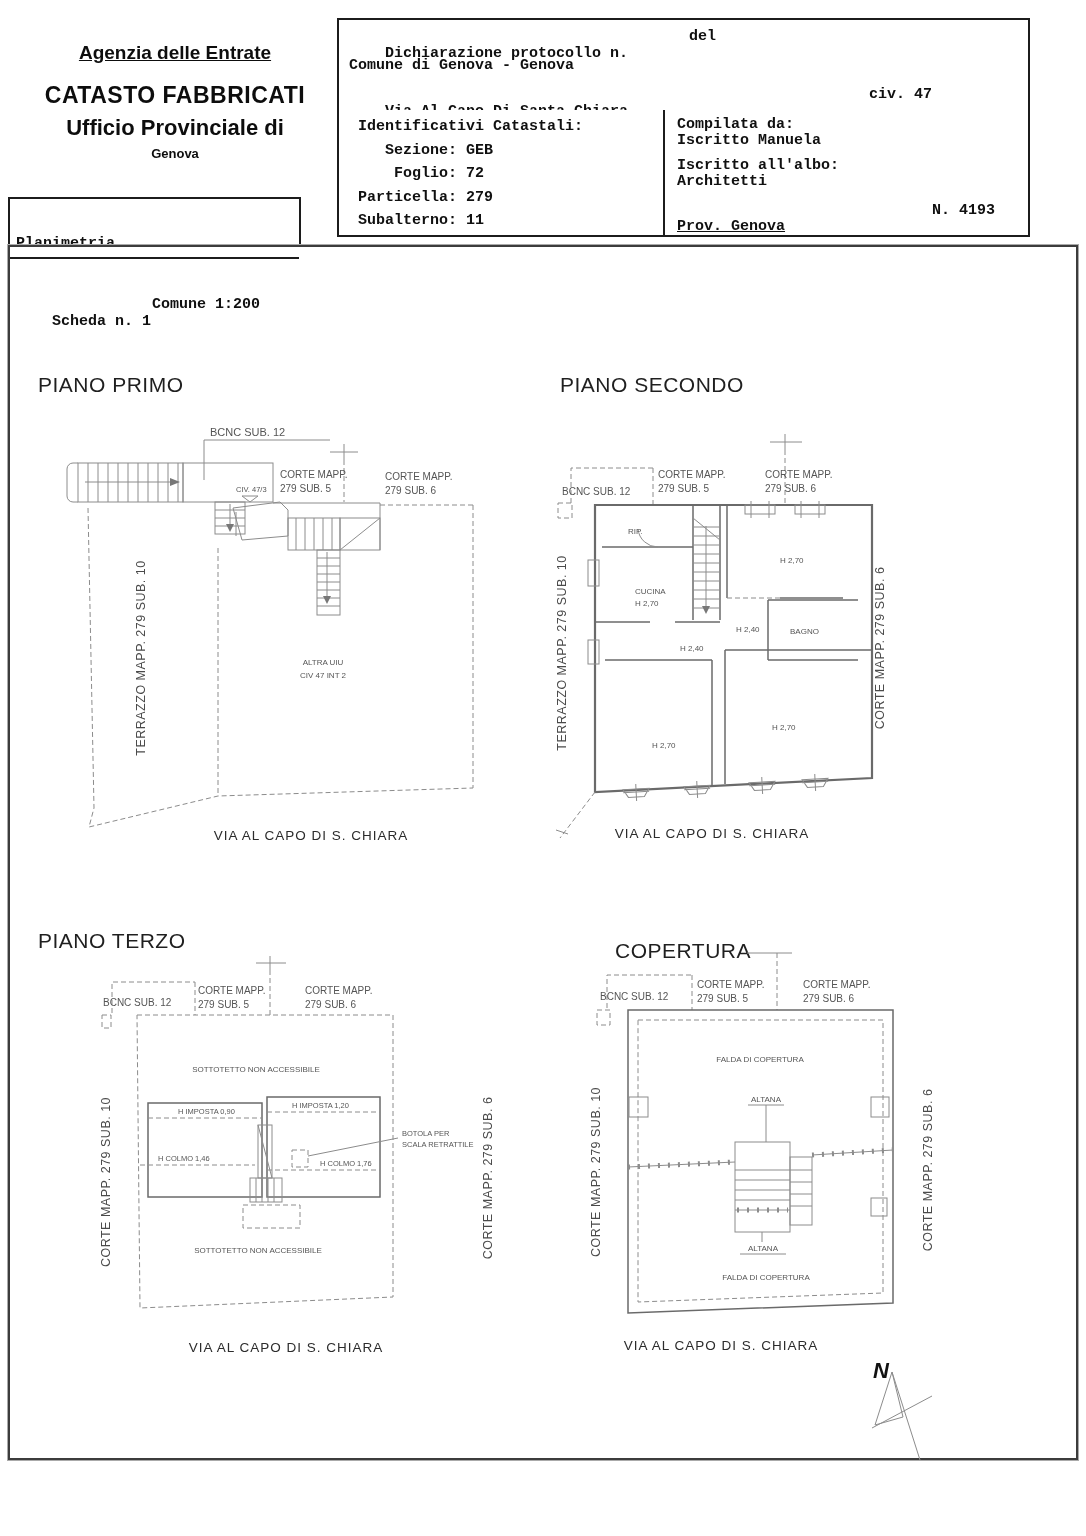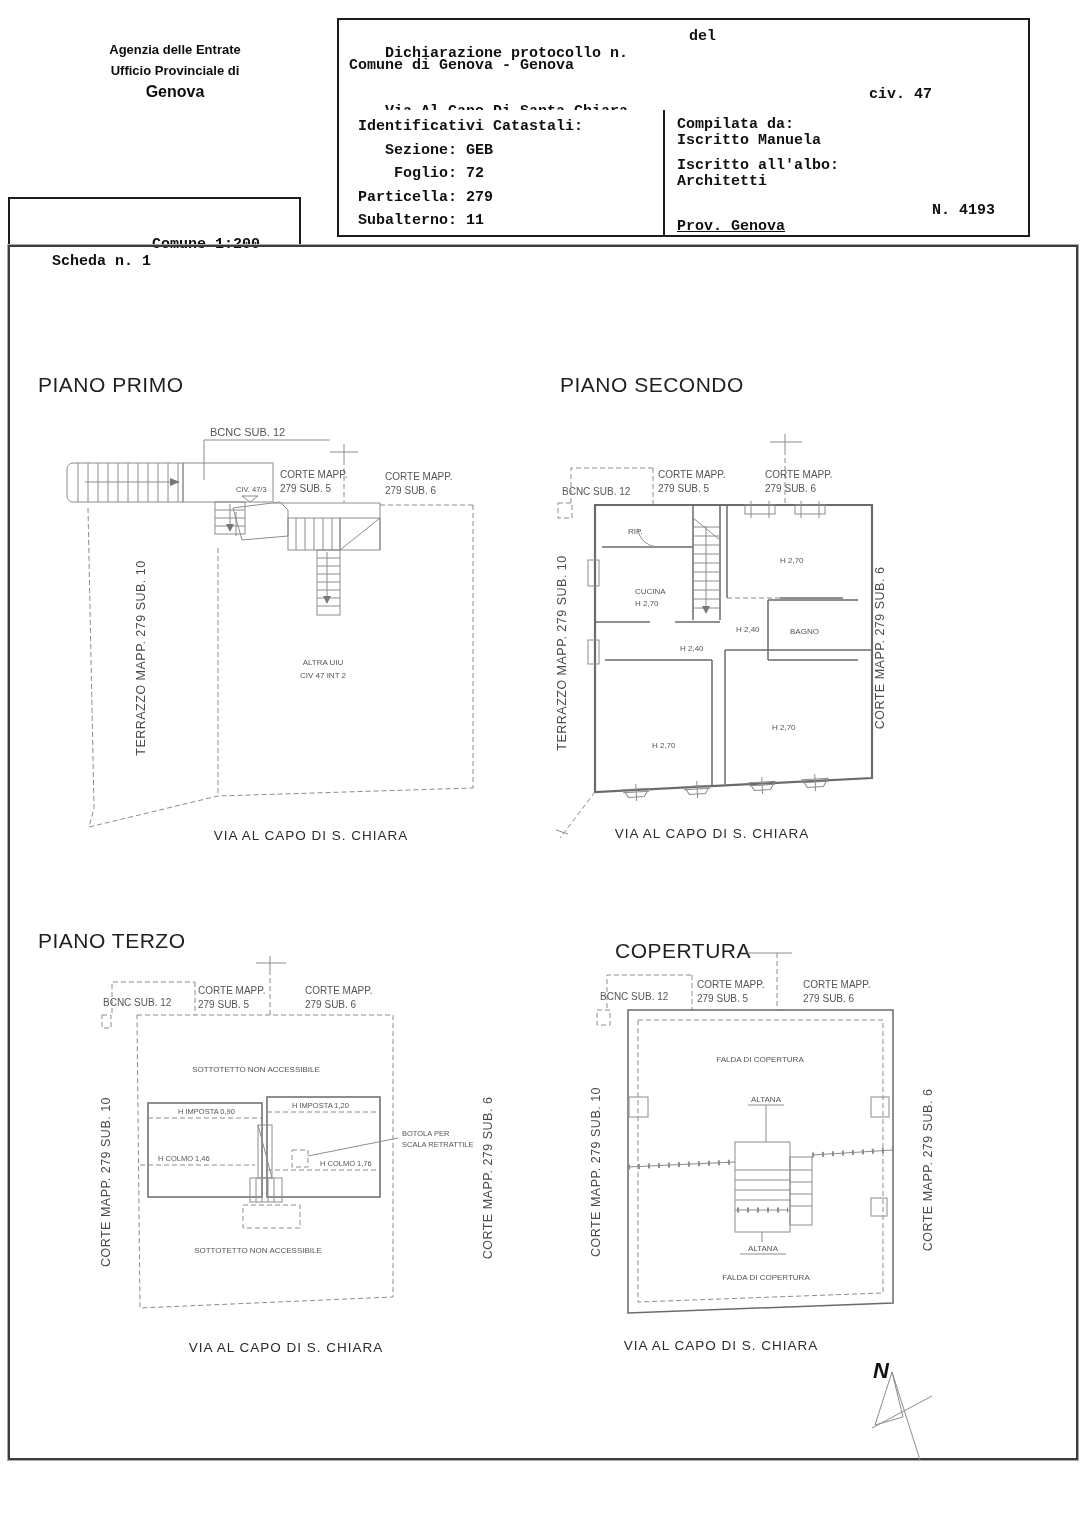--- a/index.html
+++ b/index.html
@@ -3,24 +3,24 @@
 <meta charset="utf-8">
 <style>
   html,body{margin:0;padding:0;}
   body{
     width:1086px;height:1536px;background:#ffffff;position:relative;
     font-family:"Liberation Sans",sans-serif;color:#111;overflow:hidden;
   }
   .abs{position:absolute;}
   
   .agency{left:30px;top:42px;width:290px;text-align:center;font-weight:700;color:#0d0d0d;}
-  .agency .l1{font-size:13px;margin-bottom:6px;}
+  .agency .l1{font-size:19px;margin-bottom:18px;text-decoration:underline;}
   .agency .l2{font-size:23px;letter-spacing:.5px;margin-bottom:6px;}
-  .agency .l3{font-size:13px;margin-bottom:5px;}
-  .agency .l4{font-size:16px;}
+  .agency .l3{font-size:22px;margin-bottom:5px;}
+  .agency .l4{font-size:13px;}
   .mono{font-family:"Liberation Mono","DejaVu Sans Mono",monospace;font-weight:700;font-size:15px;color:#101010;white-space:pre;}
   .box{border:2px solid #1c1c1c;background:#fff;}
   .plani{left:8px;top:197px;width:289px;height:46px;}
   .plani .r1{height:22px;border-bottom:2px solid #1c1c1c;padding:2px 6px 0 6px;}
   .plani .r2{height:22px;padding:3px 6px 0 6px;position:relative;}
   .plani .scala{position:absolute;left:142px;top:3px;}
   .decl{left:337px;top:18px;width:689px;height:92px;}
   .decl .row{position:absolute;left:10px;}
   .ident{left:337px;top:110px;width:326px;height:125px;border-top:none;}
   .ident .row{position:absolute;left:10px;margin-left:9px;}
@@ -41,25 +41,27 @@
   .tn{stroke:#8c8c8c;stroke-width:1;fill:none;}
   .dsh{stroke:#8c8c8c;stroke-width:1;fill:none;stroke-dasharray:5 3;}
   .chain{stroke:#8c8c8c;stroke-width:5;fill:none;stroke-dasharray:2 8;}
   .arrow{fill:#777;stroke:none;}
 </style>
 </head>
 <body>
 
 <div class="abs agency">
   <div class="l1">Agenzia delle Entrate</div>
+  <div class="l2">CATASTO FABBRICATI</div>
   <div class="l3">Ufficio Provinciale di</div>
   <div class="l4">Genova</div>
 </div>
 
 <div class="abs box plani mono">
+  <div class="r1">Planimetria</div>
   <div class="r2">
     <span>Scheda n. 1</span>
     <span class="scala">Comune 1:200</span>
   </div>
 </div>
 
 <div class="abs box decl mono">
   <div class="row" style="top:8px;">
     <span>Dichiarazione protocollo n.</span>
     <span class="abs" style="left:340px;top:0;">del</span>

